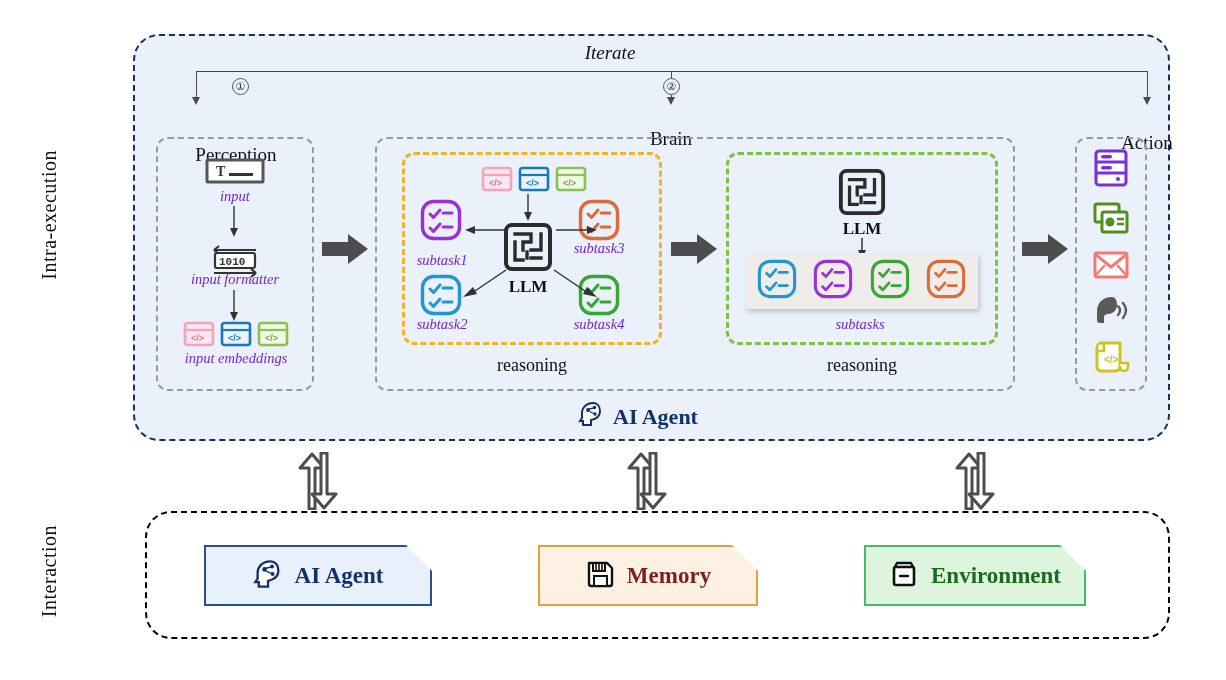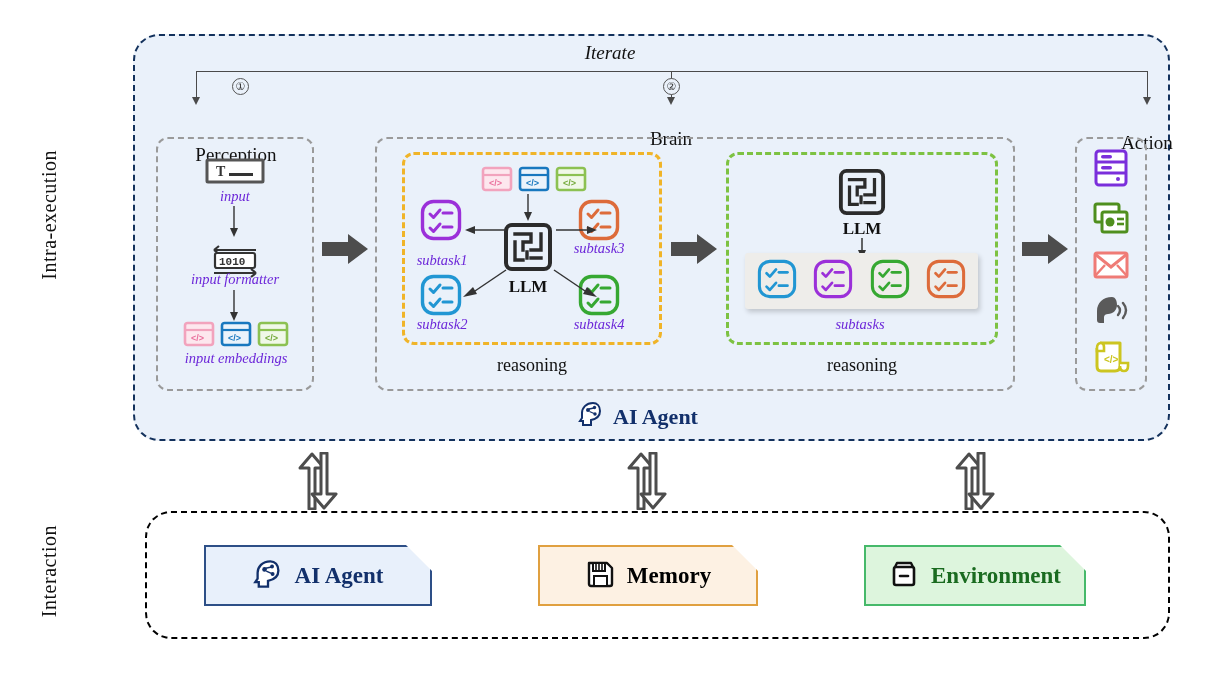--- a/index.html
+++ b/index.html
@@ -496,21 +496,21 @@
     <span>
       <svg width="30" height="30" viewBox="0 0 30 30">
         <path d="M4 4 H22 L27 9 V25 Q27 27 25 27 H6 Q4 27 4 25 Z" fill="#fff" stroke="#111" stroke-width="2.4" stroke-linejoin="round"></path>
         <rect x="8" y="4" width="12" height="8" fill="#fff" stroke="#111" stroke-width="2"></rect>
         <line x1="11" y1="4" x2="11" y2="11" stroke="#111" stroke-width="1.6"></line>
         <line x1="14" y1="4" x2="14" y2="11" stroke="#111" stroke-width="1.6"></line>
         <line x1="17" y1="4" x2="17" y2="11" stroke="#111" stroke-width="1.6"></line>
         <rect x="9" y="17" width="13" height="10" fill="#fff" stroke="#111" stroke-width="2"></rect>
       </svg>
     </span>
-    <span class="cb-label" style="color:#000000;">Memory</span>
+    <span class="cb-label" style="color:#7f1d1d;">Memory</span>
   </div>
 
   <div class="cut-box" style="left:864px; top:545px; width:222px; height:61px; background:#ddf5dd; border:2px solid #46b96a;">
     <span>
       <svg width="30" height="30" viewBox="0 0 30 30">
         <path d="M6 8 L8 4 H22 L24 8" fill="#fff" stroke="#111" stroke-width="2.4" stroke-linejoin="round"></path>
         <rect x="5" y="8" width="20" height="18" rx="2" fill="#fff" stroke="#111" stroke-width="2.6"></rect>
         <line x1="11" y1="17" x2="19" y2="17" stroke="#111" stroke-width="2.6" stroke-linecap="round"></line>
       </svg>
     </span>

